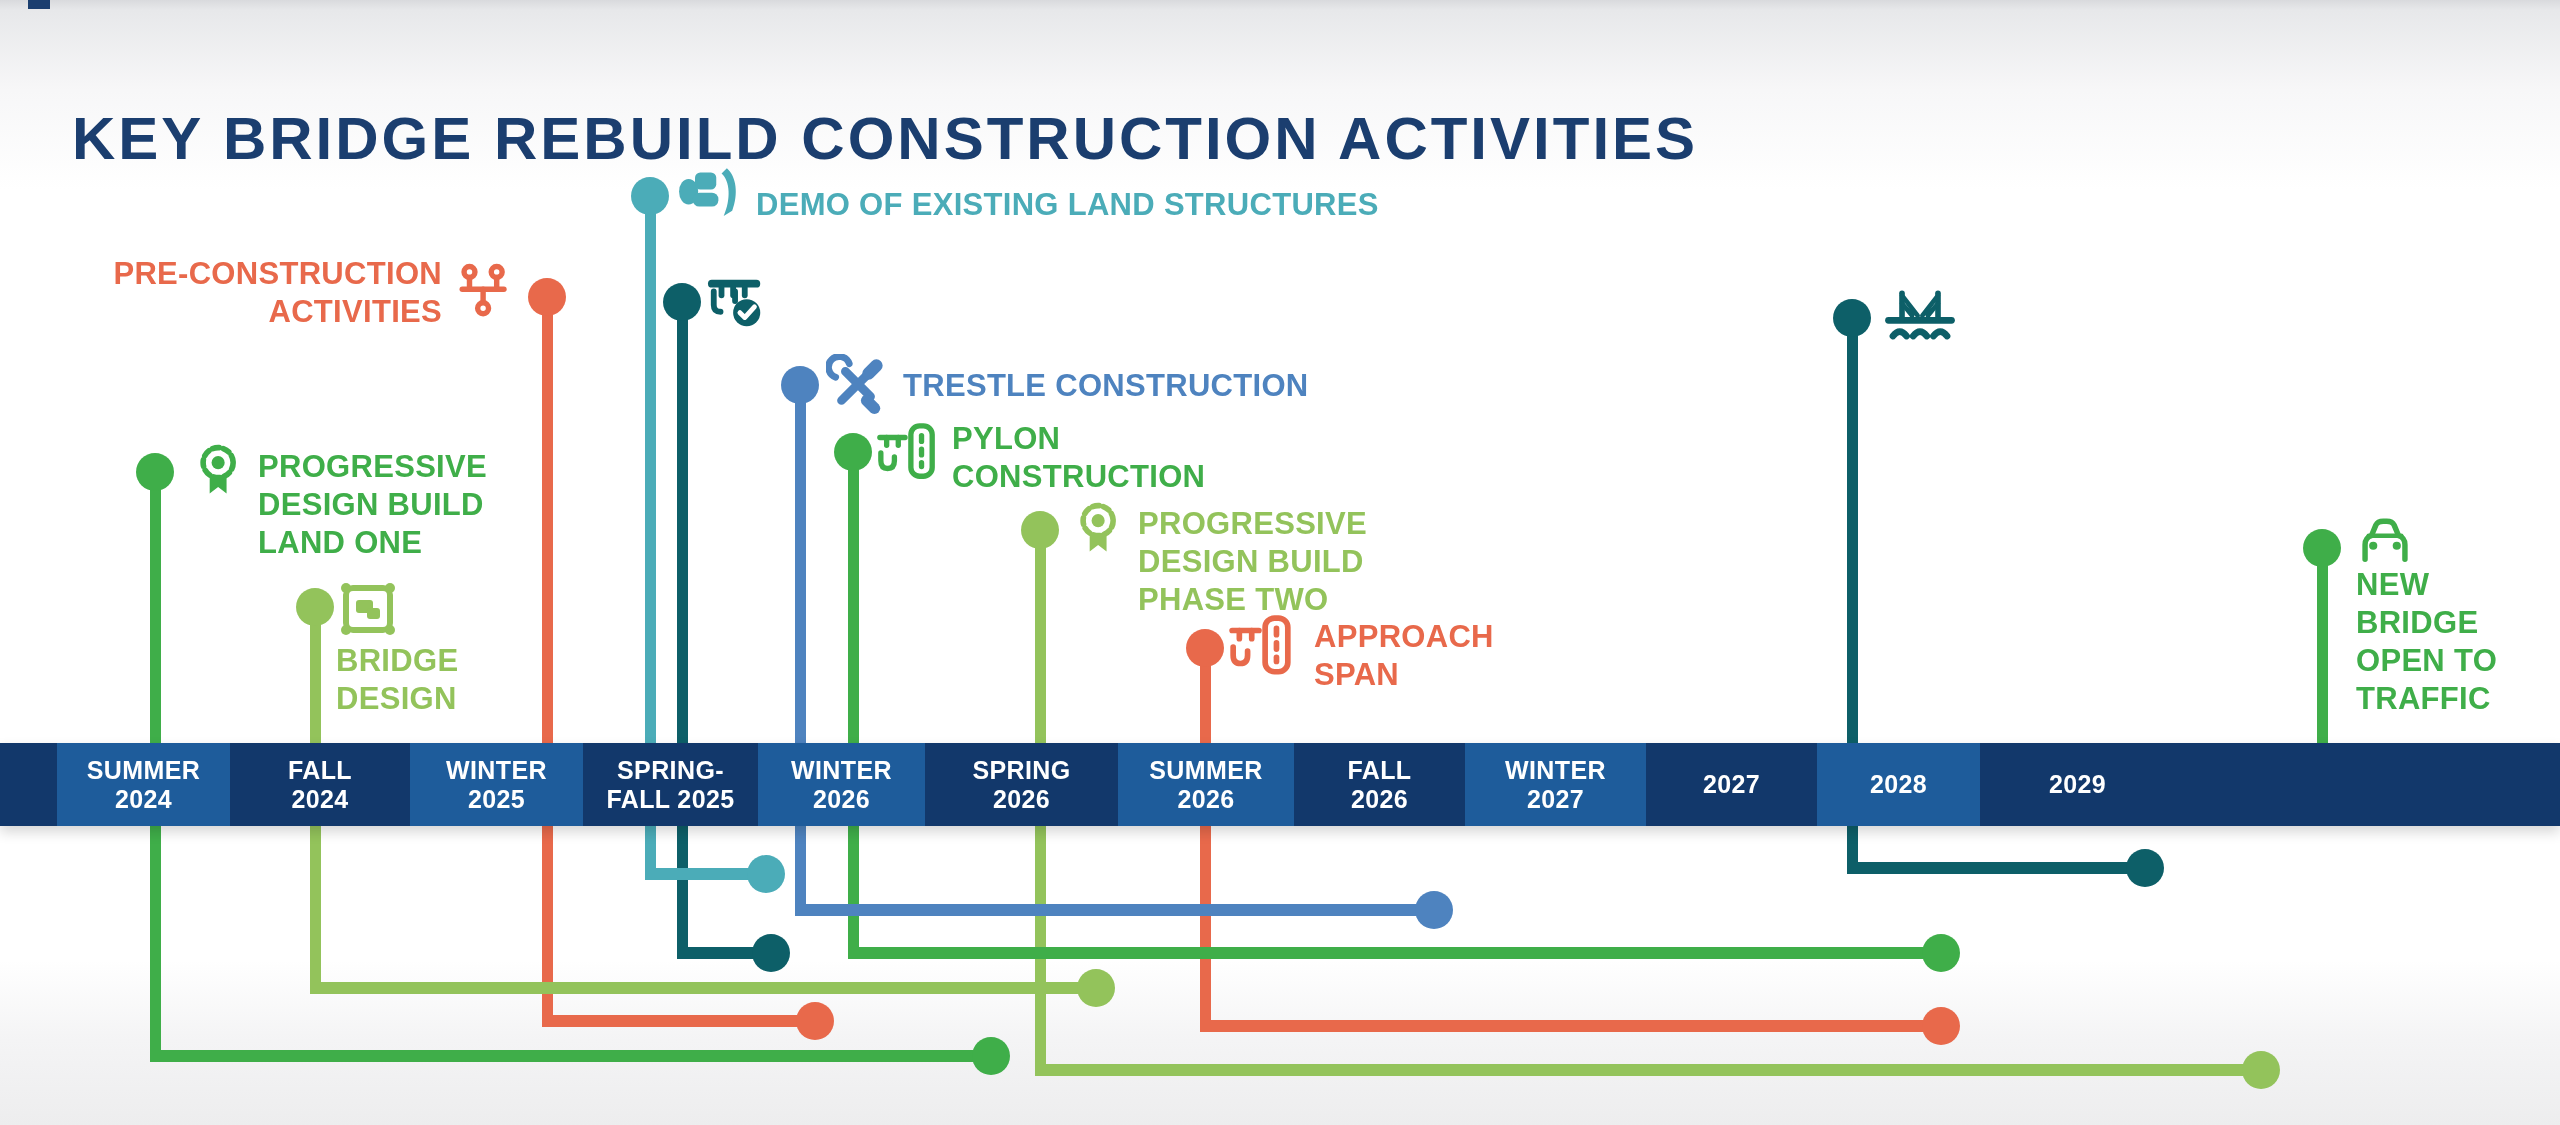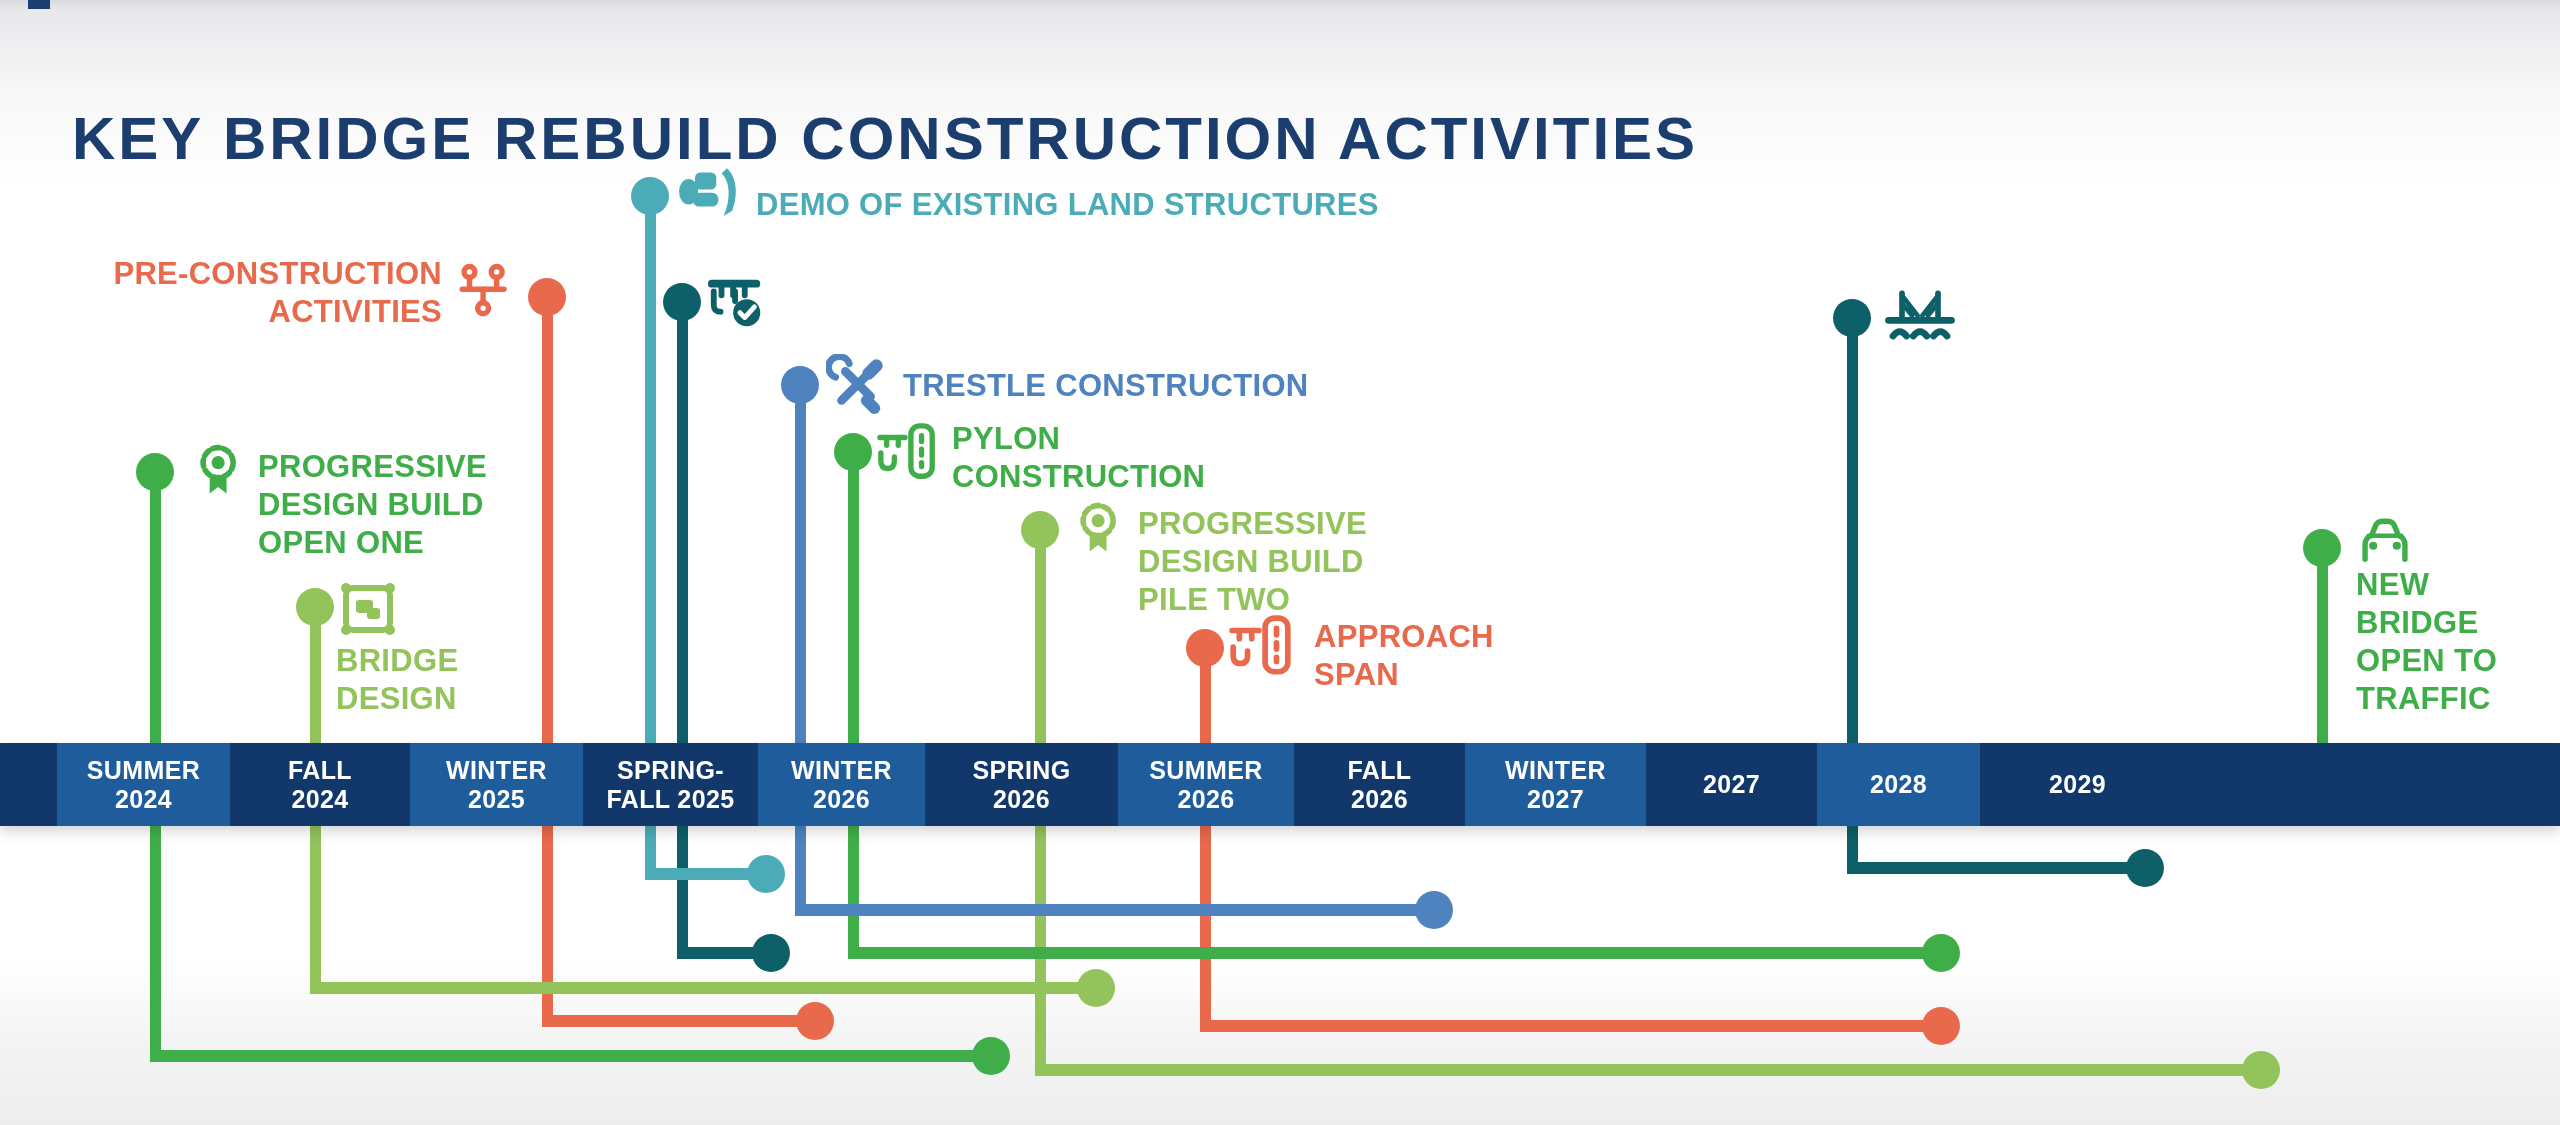--- a/index.html
+++ b/index.html
@@ -278,30 +278,30 @@
   <div class="label c-blue" style="left:903px; top:367px;">
     <span>TRESTLE CONSTRUCTION</span>
   </div>
   <div class="label c-green" style="left:952px; top:420px;">
     <span>PYLON</span>
       <span>CONSTRUCTION</span>
   </div>
   <div class="label c-green" style="left:258px; top:448px;">
     <span>PROGRESSIVE</span>
       <span>DESIGN BUILD</span>
-      <span>OPEN ONE</span>
+      <span>LAND ONE</span>
   </div>
   <div class="label c-lgreen" style="left:336px; top:642px;">
     <span>BRIDGE</span>
       <span>DESIGN</span>
   </div>
   <div class="label c-lgreen" style="left:1138px; top:505px;">
     <span>PROGRESSIVE</span>
       <span>DESIGN BUILD</span>
-      <span>PILE TWO</span>
+      <span>PHASE TWO</span>
   </div>
   <div class="label c-orange" style="left:1314px; top:618px;">
     <span>APPROACH</span>
       <span>SPAN</span>
   </div>
   <div class="label c-green" style="left:2356px; top:566px;">
     <span>NEW</span>
       <span>BRIDGE</span>
       <span>OPEN TO</span>
       <span>TRAFFIC</span>

